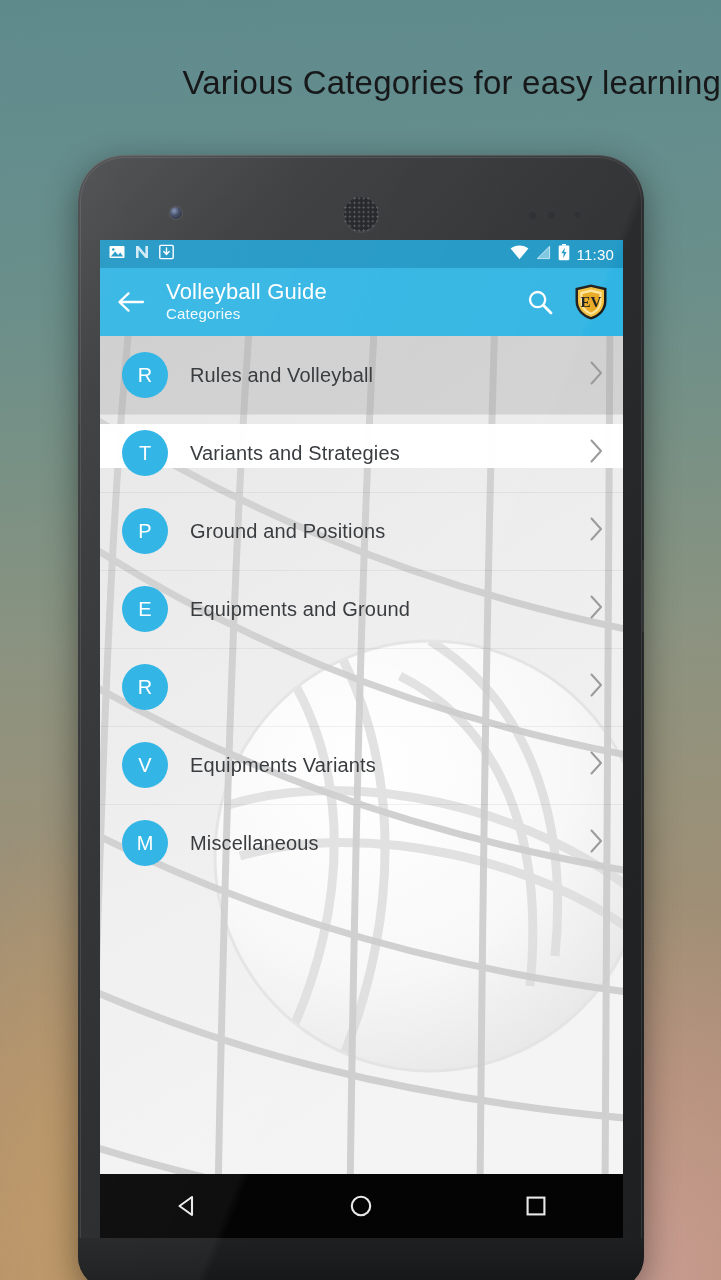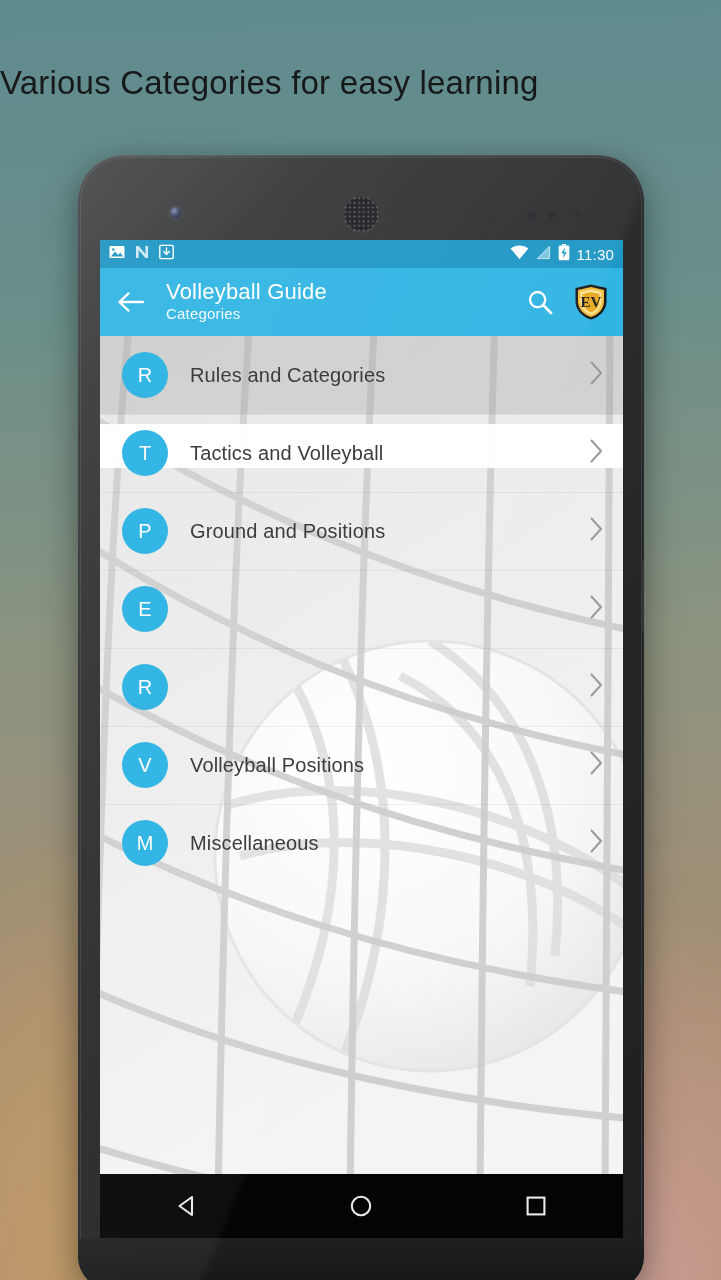--- a/index.html
+++ b/index.html
@@ -11,21 +11,21 @@
       radial-gradient(ellipse 75% 50% at 88% 100%, rgba(204,160,150,0.9) 0%, rgba(204,160,150,0) 60%),
       linear-gradient(178deg,
         #5f8a8c 0%, #648d8d 12%, #6b8f8a 24%,
         #7b9184 38%, #8b9380 50%, #97917a 62%,
         #a18e74 74%, #ab8b70 86%, #b0886e 100%);
   }
 
   
   .headline{
     position:absolute; top:63px; left:0; width:721px;
-    text-align:left; font-size:33px; color:#17181a;
+    text-align:right; font-size:33px; color:#17181a;
     letter-spacing:0.2px; font-weight:400; line-height:1.2;
     white-space:nowrap;
   }
 
   
   .phone{
     position:absolute; left:78px; top:155px;
     width:566px; height:1135px;
     background:linear-gradient(135deg,#46484a 0%,#343638 14%,#2b2d2f 32%,#232527 60%,#1d1f21 100%);
     border-radius:46px 46px 34px 34px;
@@ -264,55 +264,56 @@
           <path d="M150 -20 C135 190 125 490 118 860"></path>
           <path d="M275 -20 C262 195 255 495 250 860"></path>
           <path d="M395 -20 C388 200 383 500 380 860"></path>
           <path d="M510 -20 C508 205 506 505 505 860"></path>
         </g>
       </svg>
 
       <div id="rows">
           <div class="row pressed">
             <div class="avatar">R</div>
-            <div class="row-label">Rules and Categories</div>
+            <div class="row-label">Rules and Volleyball</div>
             <div class="chev"><svg width="17" height="26" viewBox="0 0 17 26">
                 <path d="M3.5 2.5 L13 13 L3.5 23.5" fill="none" stroke="#9a9a9a" stroke-width="2" stroke-linecap="round" stroke-linejoin="round"></path>
               </svg></div>
           </div>
           <div class="row">
             <div class="row-band"></div>
             <div class="avatar">T</div>
-            <div class="row-label">Tactics and Volleyball</div>
+            <div class="row-label">Variants and Strategies</div>
             <div class="chev"><svg width="17" height="26" viewBox="0 0 17 26">
                 <path d="M3.5 2.5 L13 13 L3.5 23.5" fill="none" stroke="#9a9a9a" stroke-width="2" stroke-linecap="round" stroke-linejoin="round"></path>
               </svg></div>
           </div>
           <div class="row">
             <div class="avatar">P</div>
             <div class="row-label">Ground and Positions</div>
             <div class="chev"><svg width="17" height="26" viewBox="0 0 17 26">
                 <path d="M3.5 2.5 L13 13 L3.5 23.5" fill="none" stroke="#9a9a9a" stroke-width="2" stroke-linecap="round" stroke-linejoin="round"></path>
               </svg></div>
           </div>
           <div class="row">
             <div class="avatar">E</div>
+            <div class="row-label">Equipments and Ground</div>
             <div class="chev"><svg width="17" height="26" viewBox="0 0 17 26">
                 <path d="M3.5 2.5 L13 13 L3.5 23.5" fill="none" stroke="#9a9a9a" stroke-width="2" stroke-linecap="round" stroke-linejoin="round"></path>
               </svg></div>
           </div>
           <div class="row">
             <div class="avatar">R</div>
             <div class="chev"><svg width="17" height="26" viewBox="0 0 17 26">
                 <path d="M3.5 2.5 L13 13 L3.5 23.5" fill="none" stroke="#9a9a9a" stroke-width="2" stroke-linecap="round" stroke-linejoin="round"></path>
               </svg></div>
           </div>
           <div class="row">
             <div class="avatar">V</div>
-            <div class="row-label">Volleyball Positions</div>
+            <div class="row-label">Equipments Variants</div>
             <div class="chev"><svg width="17" height="26" viewBox="0 0 17 26">
                 <path d="M3.5 2.5 L13 13 L3.5 23.5" fill="none" stroke="#9a9a9a" stroke-width="2" stroke-linecap="round" stroke-linejoin="round"></path>
               </svg></div>
           </div>
           <div class="row">
             <div class="avatar">M</div>
             <div class="row-label">Miscellaneous</div>
             <div class="chev"><svg width="17" height="26" viewBox="0 0 17 26">
                 <path d="M3.5 2.5 L13 13 L3.5 23.5" fill="none" stroke="#9a9a9a" stroke-width="2" stroke-linecap="round" stroke-linejoin="round"></path>
               </svg></div>

